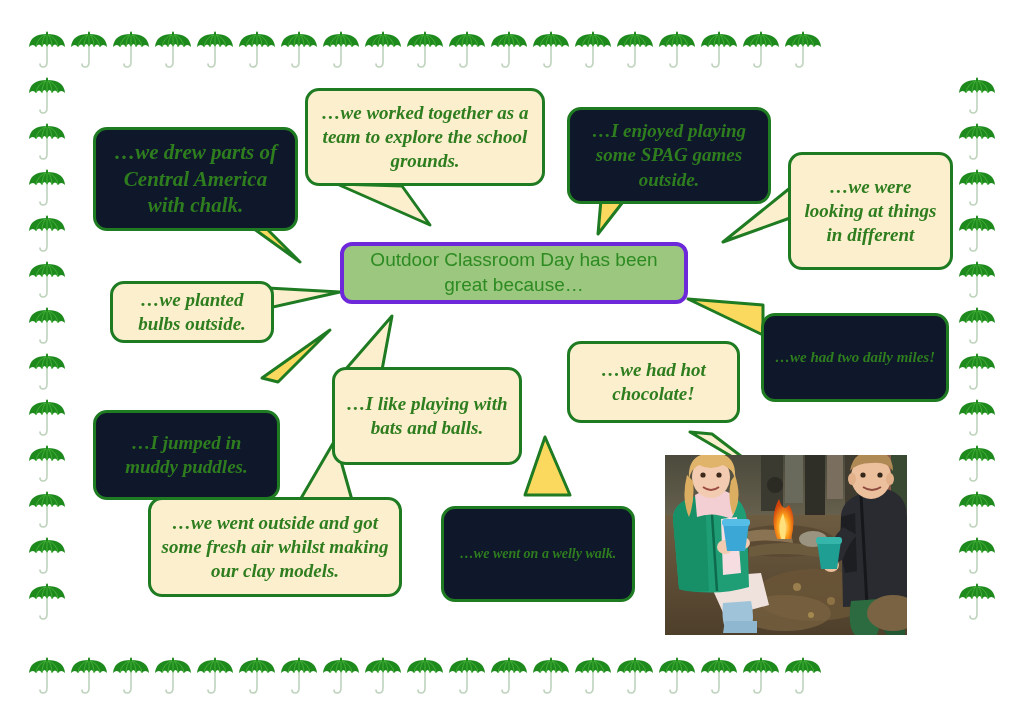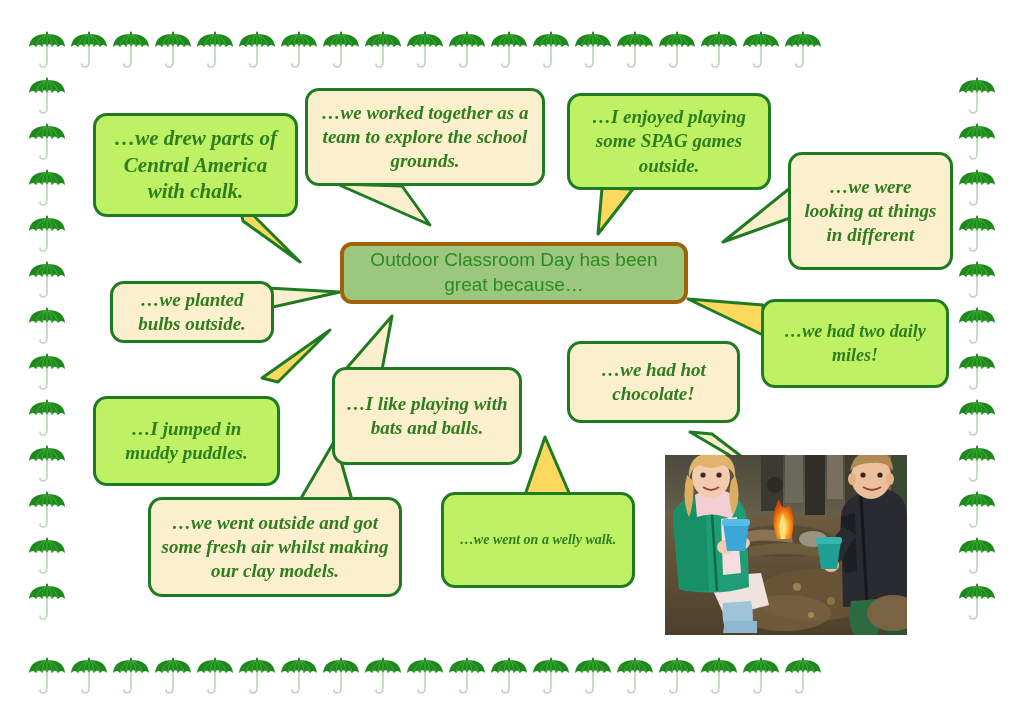--- a/index.html
+++ b/index.html
@@ -35,33 +35,33 @@
     text-align:center;
     display:flex;
     align-items:center;
     justify-content:center;
     padding:8px 10px;
     line-height:1.28;
     overflow:hidden;
     z-index:5;
   }
   .bubble .txt{display:block;width:100%;}
-  .gold{background:#bef264;}
+  .gold{background:#0f172a;margin-top:14px;}
   .cream{background:#FCEFCE;}
 
   
   .tail{position:absolute;z-index:3;overflow:visible;}
 
   
   #centre{
     position:absolute;
     left:340px;top:242px;width:348px;height:62px;
     box-sizing:border-box;
     background:#9BC77F;
-    border:4px solid #a16207;
+    border:4px solid #6d28d9;
     border-radius:12px;
     display:flex;align-items:center;justify-content:center;
     color:#2E8B22;
     font-family:"Liberation Sans", sans-serif;
     font-size:19px;
     font-style:normal;font-weight:400;
     text-align:center;
     line-height:1.3;
     padding:0 14px;
     z-index:6;
@@ -618,21 +618,21 @@
       </div>
       <div class="bubble gold" style="left: 567px; top: 93px; width: 204px; height: 97px; font-size: 19px;">
         <span class="txt">…I enjoyed playing some SPAG games outside.</span>
       </div>
       <div class="bubble cream" style="left: 788px; top: 152px; width: 165px; height: 118px; font-size: 19px;">
         <span class="txt">…we were looking at things in different</span>
       </div>
       <div class="bubble cream" style="left: 110px; top: 281px; width: 164px; height: 62px; font-size: 19px;">
         <span class="txt">…we planted bulbs outside.</span>
       </div>
-      <div class="bubble gold" style="left: 761px; top: 299px; width: 188px; height: 89px; font-size: 18px;">
+      <div class="bubble gold" style="left: 761px; top: 299px; width: 188px; height: 89px; font-size: 15px;">
         <span class="txt">…we had two daily miles!</span>
       </div>
       <div class="bubble gold" style="left: 93px; top: 396px; width: 187px; height: 90px; font-size: 19px;">
         <span class="txt">…I jumped in muddy puddles.</span>
       </div>
       <div class="bubble cream" style="left: 332px; top: 367px; width: 190px; height: 98px; font-size: 19px;">
         <span class="txt">…I like playing with bats and balls.</span>
       </div>
       <div class="bubble cream" style="left: 567px; top: 341px; width: 173px; height: 82px; font-size: 19px;">
         <span class="txt">…we had hot chocolate!</span>

